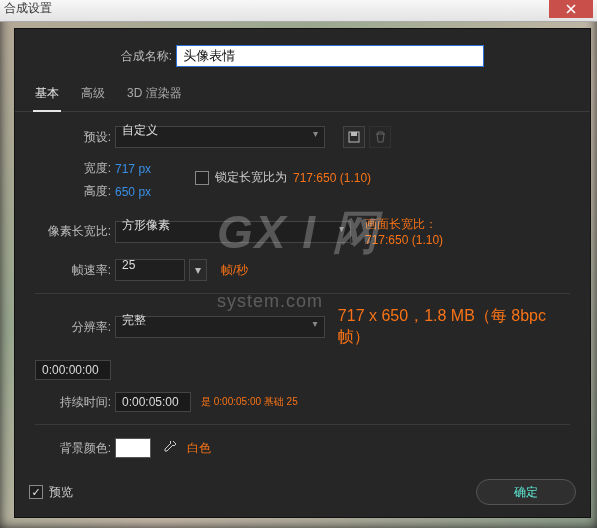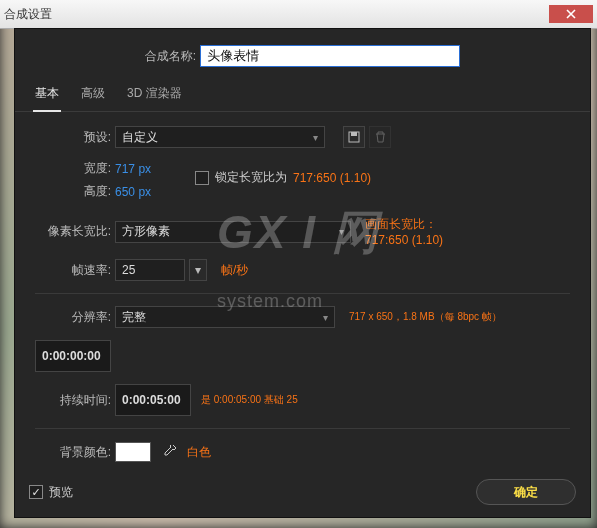--- a/index.html
+++ b/index.html
@@ -1,50 +1,50 @@
 <!DOCTYPE html>
 <html><head>
 <meta charset="utf-8">
 <style>
   * { box-sizing: border-box; margin: 0; padding: 0; font-family: "Microsoft YaHei", sans-serif; }
   body { width: 597px; height: 528px; background: #2a2a2a; position: relative; overflow: hidden; }
   .bg-blur { position: absolute; inset: 0; background: linear-gradient(135deg,#b8a998 0%,#9aa88f 30%,#c8b9a9 60%,#8c9e8a 100%); filter: blur(6px); }
-  .titlebar { position: relative; height: 22px; background: linear-gradient(#f7f7f7,#e3e3e3); border-bottom: 1px solid #aaa; display: flex; align-items: center; padding: 14px 4px; font-size: 12px; color: #333; z-index: 2; }
+  .titlebar { position: relative; height: 22px; background: linear-gradient(#f7f7f7,#e3e3e3); border-bottom: 1px solid #aaa; display: flex; align-items: flex-start; padding: 0 4px; font-size: 12px; color: #333; z-index: 2; }
   .titlebar .title { flex: 1; }
   .titlebar .close { width: 44px; height: 18px; background: #c94f4b; color: #fff; display: flex; align-items: center; justify-content: center; font-size: 13px; border-radius: 0; cursor: pointer; }
   .dialog { position: absolute; left: 14px; top: 28px; right: 6px; bottom: 10px; background: #262626; border: 1px solid #111; z-index: 2; color: #ccc; font-size: 12px; }
   .row { display: flex; align-items: center; }
   .lbl { text-align: right; padding-right: 4px; color: #bbb; }
   .comp-name-row { margin: 16px 0 14px 0; justify-content: center; }
   .comp-name-row .lbl { width: auto; }
-  .name-input { width: 260px; height: 22px; background: #fff; border: 1px solid #2a6fd6; color: #111; padding: 0 6px; font-size: 13px; }
+  .name-input { width: 308px; height: 22px; background: #fff; border: 1px solid #2a6fd6; color: #111; padding: 0 6px; font-size: 13px; }
   .tabs { display: flex; gap: 18px; padding: 0 18px; border-bottom: 1px solid #3b3b3b; }
   .tab { padding: 4px 2px 8px 2px; color: #aaa; cursor: pointer; }
   .tab.active { color: #e6e6e6; border-bottom: 2px solid #e6e6e6; margin-bottom: -1px; }
   .panel { padding: 14px 20px 10px 20px; }
   .field-row { display: flex; align-items: center; margin-bottom: 12px; }
   .field-row .lbl { width: 80px; flex-shrink: 0; }
-  .select { height: 22px; background: #1f1f1f; border: 1px solid #444; color: #ddd; display: flex; align-items: center; justify-content: space-between; padding: 0 6px; cursor: pointer; }
+  .select { height: 22px; background: #1f1f1f; border: 1px solid #444; color: #ddd; display: flex; align-items: flex-end; justify-content: space-between; padding: 8px 6px; cursor: pointer; }
   .select .caret { font-size: 10px; color: #888; }
   .w-preset { width: 210px; }
   .w-par { width: 236px; }
   .w-fps { width: 70px; }
   .w-res { width: 220px; }
   .w-tc { width: 76px; }
   .icon-btn { width: 22px; height: 22px; background: #2a2a2a; border: 1px solid #444; display: flex; align-items: center; justify-content: center; color: #bbb; cursor: pointer; }
   .icon-btn.disabled { opacity: .4; cursor: default; }
   .blue-link { color: #3a8fe6; cursor: text; }
   .chk { width: 14px; height: 14px; border: 1px solid #888; background: #1f1f1f; display: inline-flex; align-items: center; justify-content: center; color: #e6e6e6; font-size: 11px; cursor: pointer; margin-right: 6px; flex-shrink: 0; }
   .dim-text { color: #f97316; }
   .hr { border: none; border-top: 1px solid #3a3a3a; margin: 6px 0 12px 0; }
-  .tc-input { height: 32px; background: #1a1a1a; border: 1px solid #444; color: #ddd; padding: 0 6px; font-size: 12px; display: flex; align-items: center; font-weight: bold; }
+  .tc-input { height: 20px; background: #1a1a1a; border: 1px solid #444; color: #ddd; padding: 0 6px; font-size: 12px; display: flex; align-items: center; }
   .swatch { width: 36px; height: 20px; background: #fff; border: 1px solid #555; cursor: pointer; }
   .eyedrop { width: 22px; height: 22px; display: flex; align-items: center; justify-content: center; color: #ccc; cursor: pointer; }
   .footer { position: absolute; left: 14px; right: 14px; bottom: 12px; display: flex; align-items: center; justify-content: space-between; }
-  .btn { min-width: 100px; height: 26px; background: #2f2f2f; border: 1px solid #555; border-radius: 13px; color: #fde047; display: flex; align-items: center; justify-content: center; cursor: pointer; font-weight: bold; }
+  .btn { min-width: 100px; height: 26px; background: #2f2f2f; border: 1px solid #555; border-radius: 13px; color: #5eead4; display: flex; align-items: center; justify-content: center; cursor: pointer; }
   .watermark { position: absolute; left: 50%; top: 260px; transform: translate(-50%,-50%); font-size: 46px; font-weight: 700; color: rgba(255,255,255,0.25); letter-spacing: 2px; pointer-events: none; z-index: 3; font-style: italic; white-space: nowrap; }
   .watermark small { font-size: 18px; letter-spacing: 1px; font-style: normal; font-weight: 400; }
 </style>
 </head>
 <body>
 
 <div class="bg-blur"></div>
 
 <div class="titlebar">
   <span class="title">合成设置</span>
@@ -134,21 +134,21 @@
 
     <hr class="hr">
 
     <div class="field-row">
       <span class="lbl">分辨率:</span>
       <div class="select w-res">
         <span>完整</span>
         <span class="caret">▾</span>
       </div>
       <div style="width:14px"></div>
-      <span class="dim-text" style="font-size:10px">717 x 650，1.8 MB（每 8bpc 帧）</span>
+      <span class="dim-text" style="font-size:16px">717 x 650，1.8 MB（每 8bpc 帧）</span>
     </div>
 
     <div class="field-row">
       <div class="tc-input w-tc">0:00:00:00</div>
       <div style="width:10px"></div>
     </div>
 
     <div class="field-row">
       <span class="lbl">持续时间:</span>
       <div class="tc-input w-tc">0:00:05:00</div>

